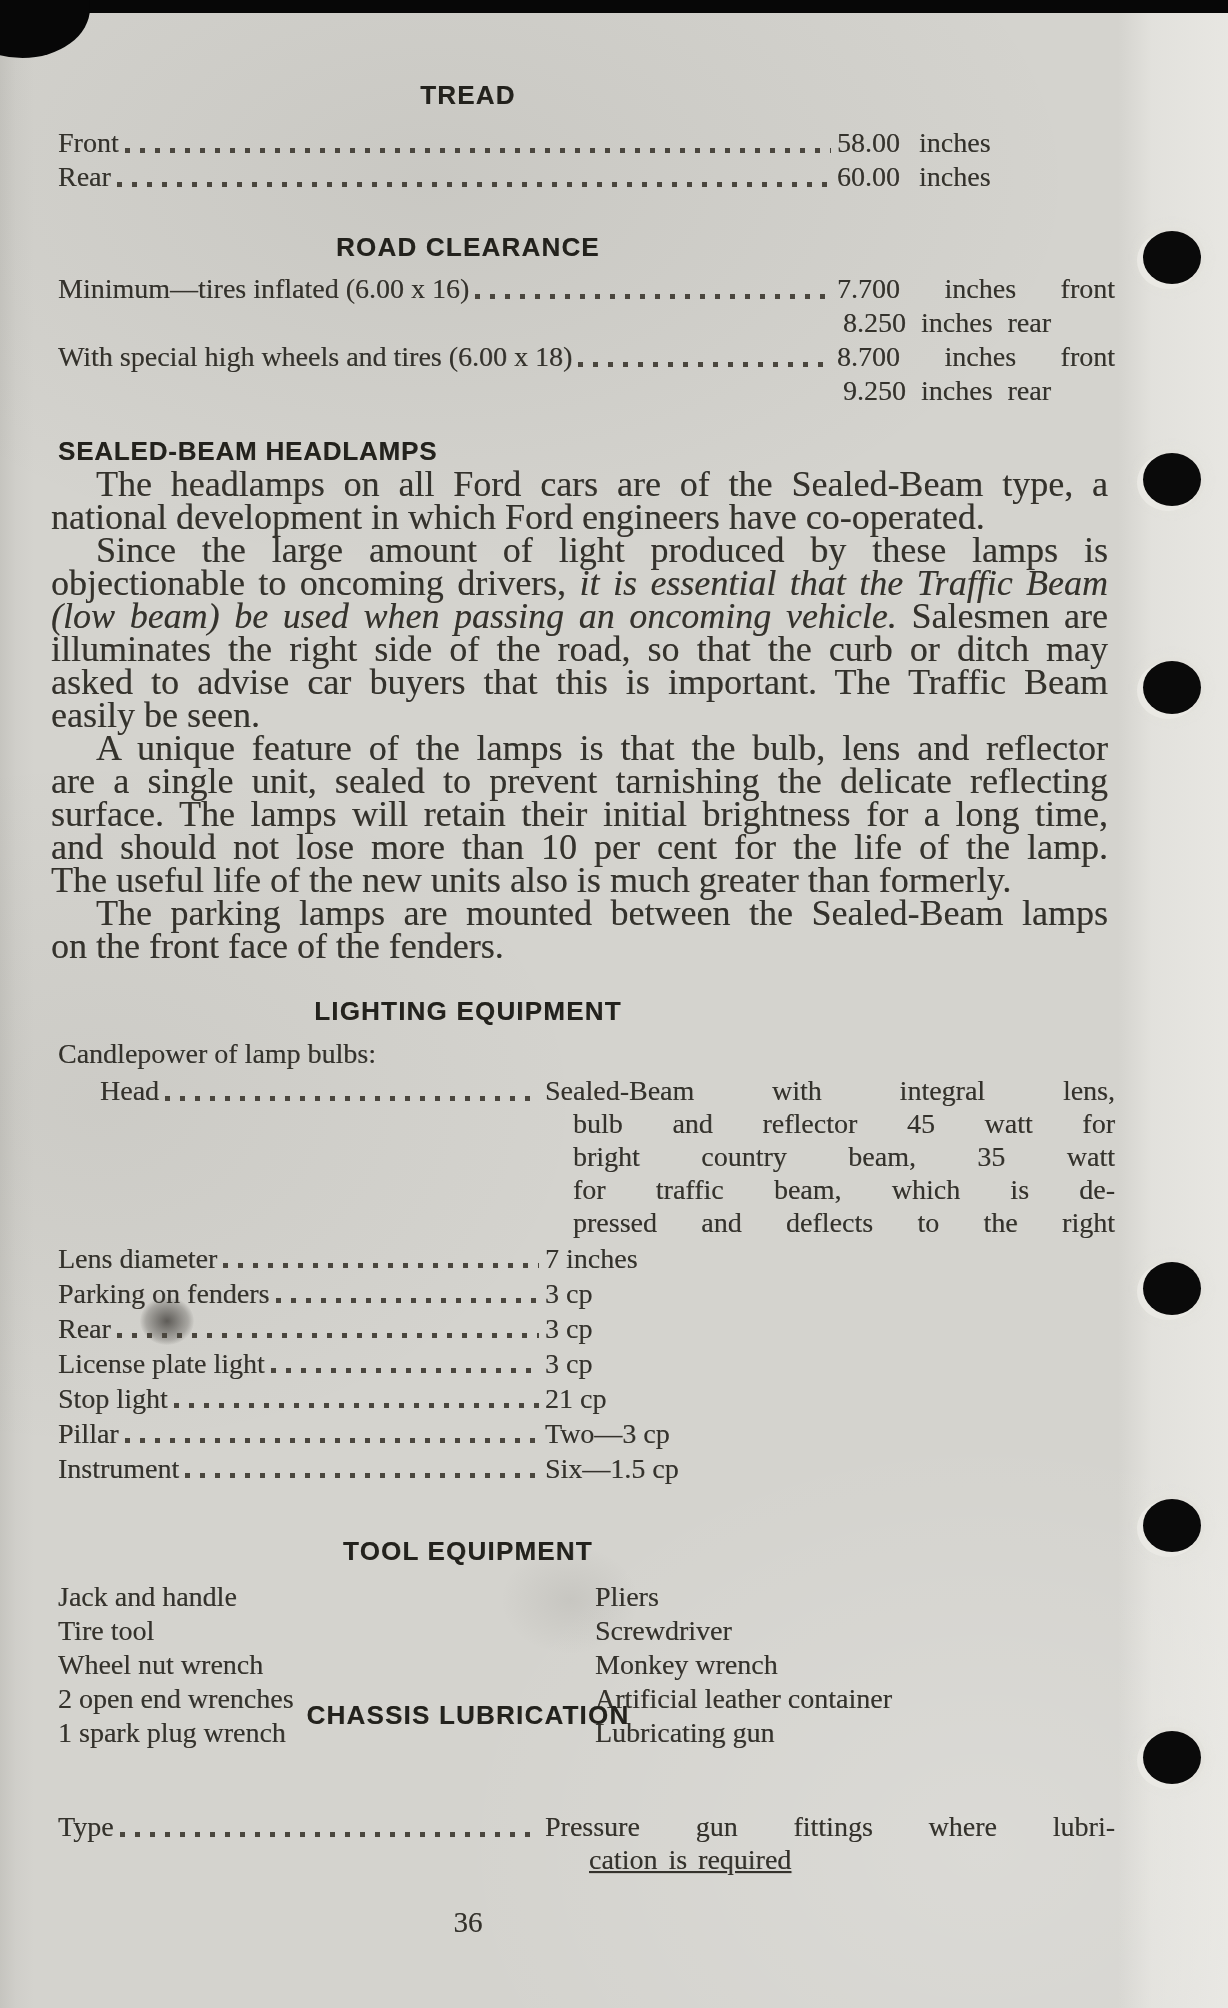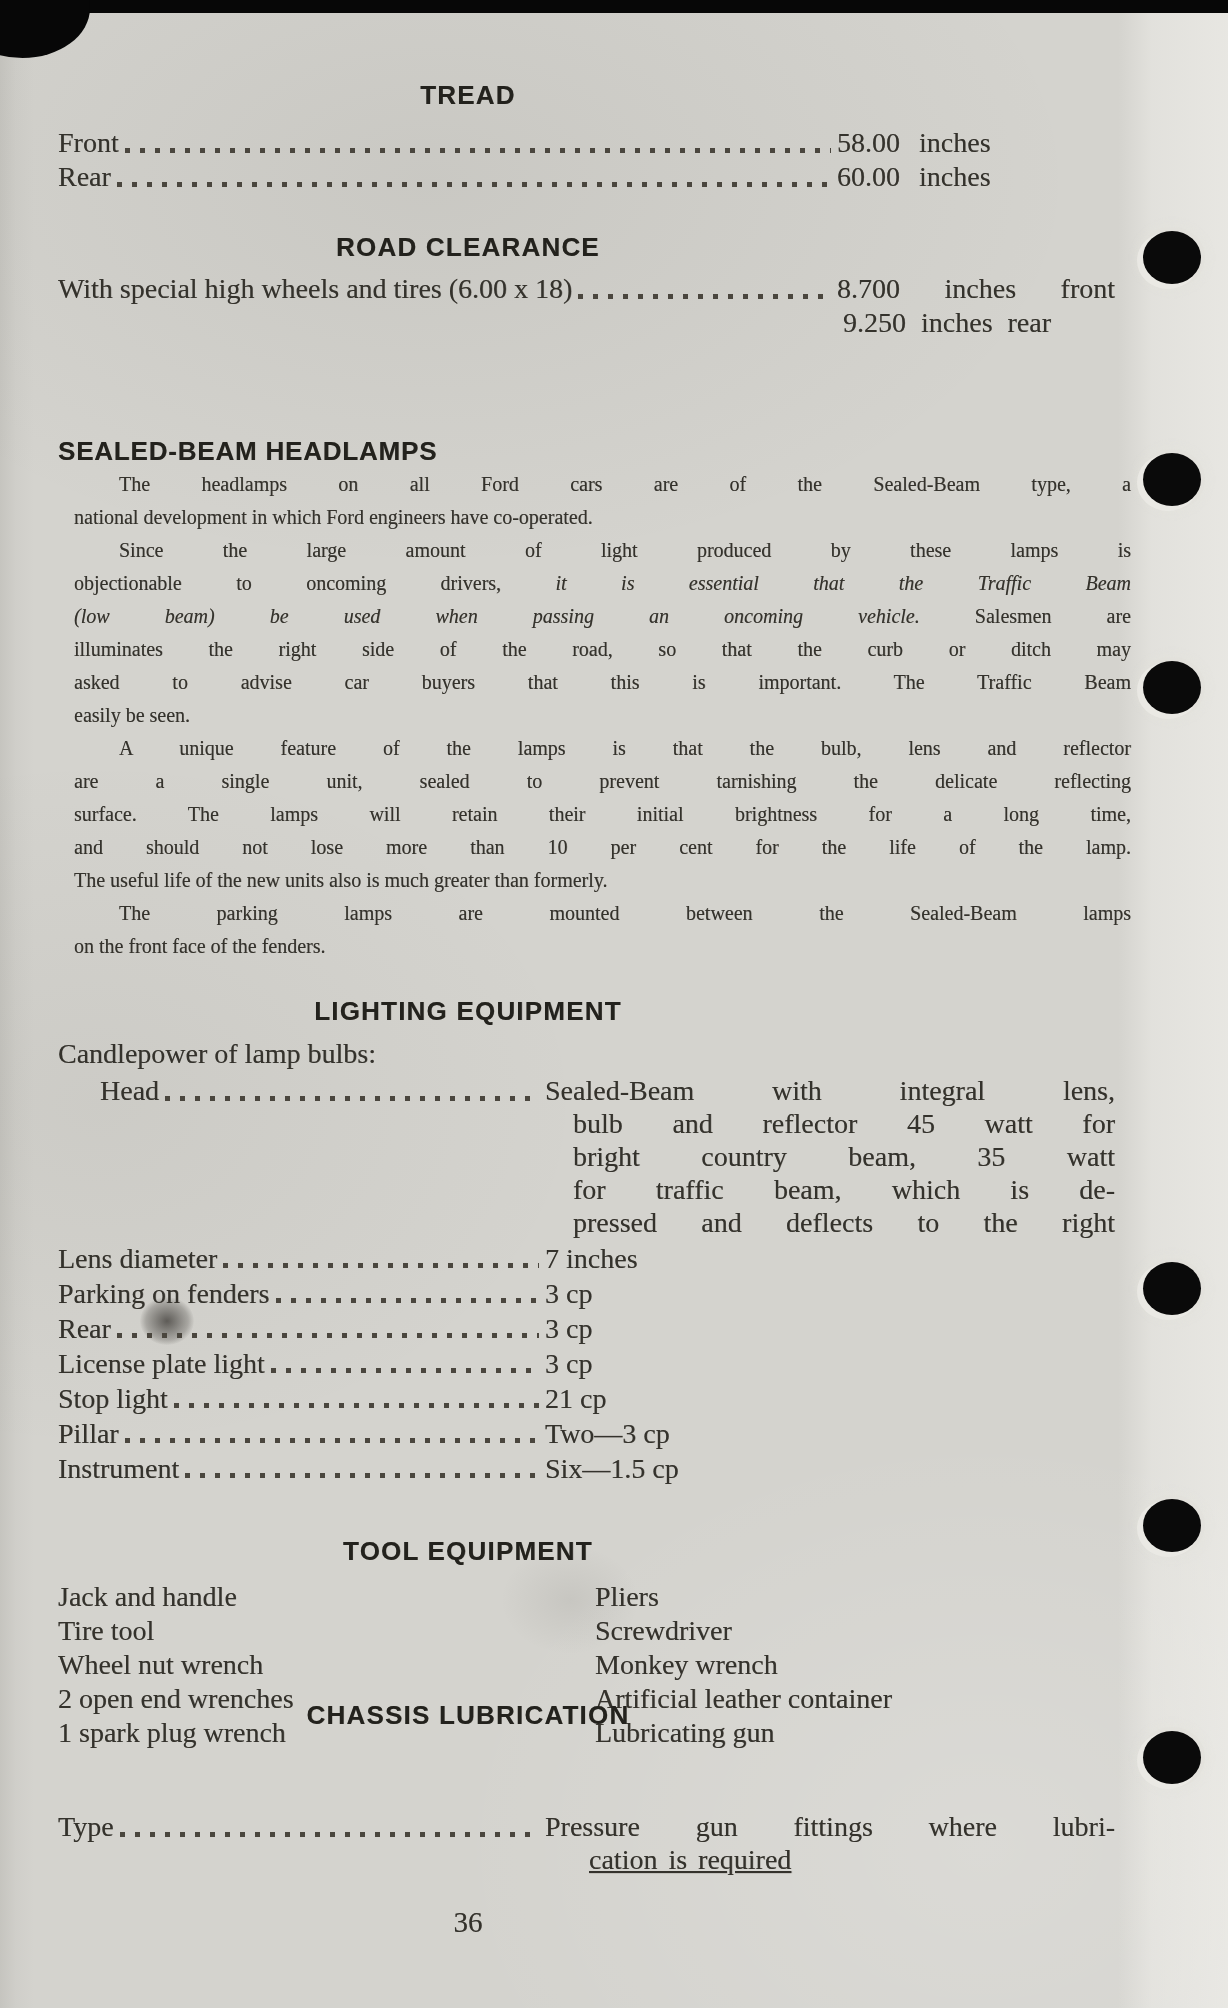--- a/index.html
+++ b/index.html
@@ -41,21 +41,21 @@
     background:repeating-linear-gradient(90deg,#4a463e 0 5px,rgba(0,0,0,0) 5px 15px);
   }
   .val{width:278px;}
   .val .sp{word-spacing:12px;}
   .jline{text-align:justify;text-align-last:justify;}
   .v2{word-spacing:8px;padding-left:6px;}
   .wval{width:570px;}
   .wval .wl{text-align:justify;text-align-last:justify;}
   .wval .cont{margin-left:28px;width:542px;}
   .plain2{margin-left:44px;word-spacing:4px;text-decoration:underline;}
-  .paras{position:absolute;left:74px;width:1057px;font-size:20px;line-height:33px;}
+  .paras{position:absolute;left:51px;width:1057px;font-size:36px;line-height:33px;}
   .pline{text-align:justify;text-align-last:justify;}
   .pline.lastl{text-align-last:left;}
   .pline.ind{text-indent:45px;}
   .it{font-style:italic;}
   .lrows{position:absolute;left:58px;width:1057px;font-size:28px;line-height:35px;}
   .headrow{position:absolute;left:58px;width:1057px;font-size:28px;line-height:33px;}
   .headrow .lbl{margin-left:42px;}
   .notes{position:absolute;left:120px;font-size:28px;}
   .toolcol{position:absolute;font-size:28px;line-height:34px;}
   .pagenum{position:absolute;left:58px;width:820px;text-align:center;font-size:29px;}
@@ -96,20 +96,28 @@
     <div class="srow">
       <span class="lbl">Rear</span>
       <span class="leader"></span>
       <span class="val"><span class="sp">60.00 inches</span></span>
     </div>
   </div>
 
   <div class="h-center" style="top:232px;">ROAD CLEARANCE</div>
   <div class="col" style="top:272px;">
     <div class="srow">
+      <span class="lbl">Minimum—tires inflated (6.00 x 16)</span>
+      <span class="leader"></span>
+      <span class="val">
+        <span class="jline" style="display:block;">7.700 inches front</span>
+        <span class="v2" style="display:block;">8.250 inches rear</span>
+      </span>
+    </div>
+    <div class="srow">
       <span class="lbl">With special high wheels and tires (6.00 x 18)</span>
       <span class="leader"></span>
       <span class="val">
         <span class="jline" style="display:block;">8.700 inches front</span>
         <span class="v2" style="display:block;">9.250 inches rear</span>
       </span>
     </div>
   </div>
 
   <div class="h-left" style="top:436px;">SEALED-BEAM HEADLAMPS</div>

